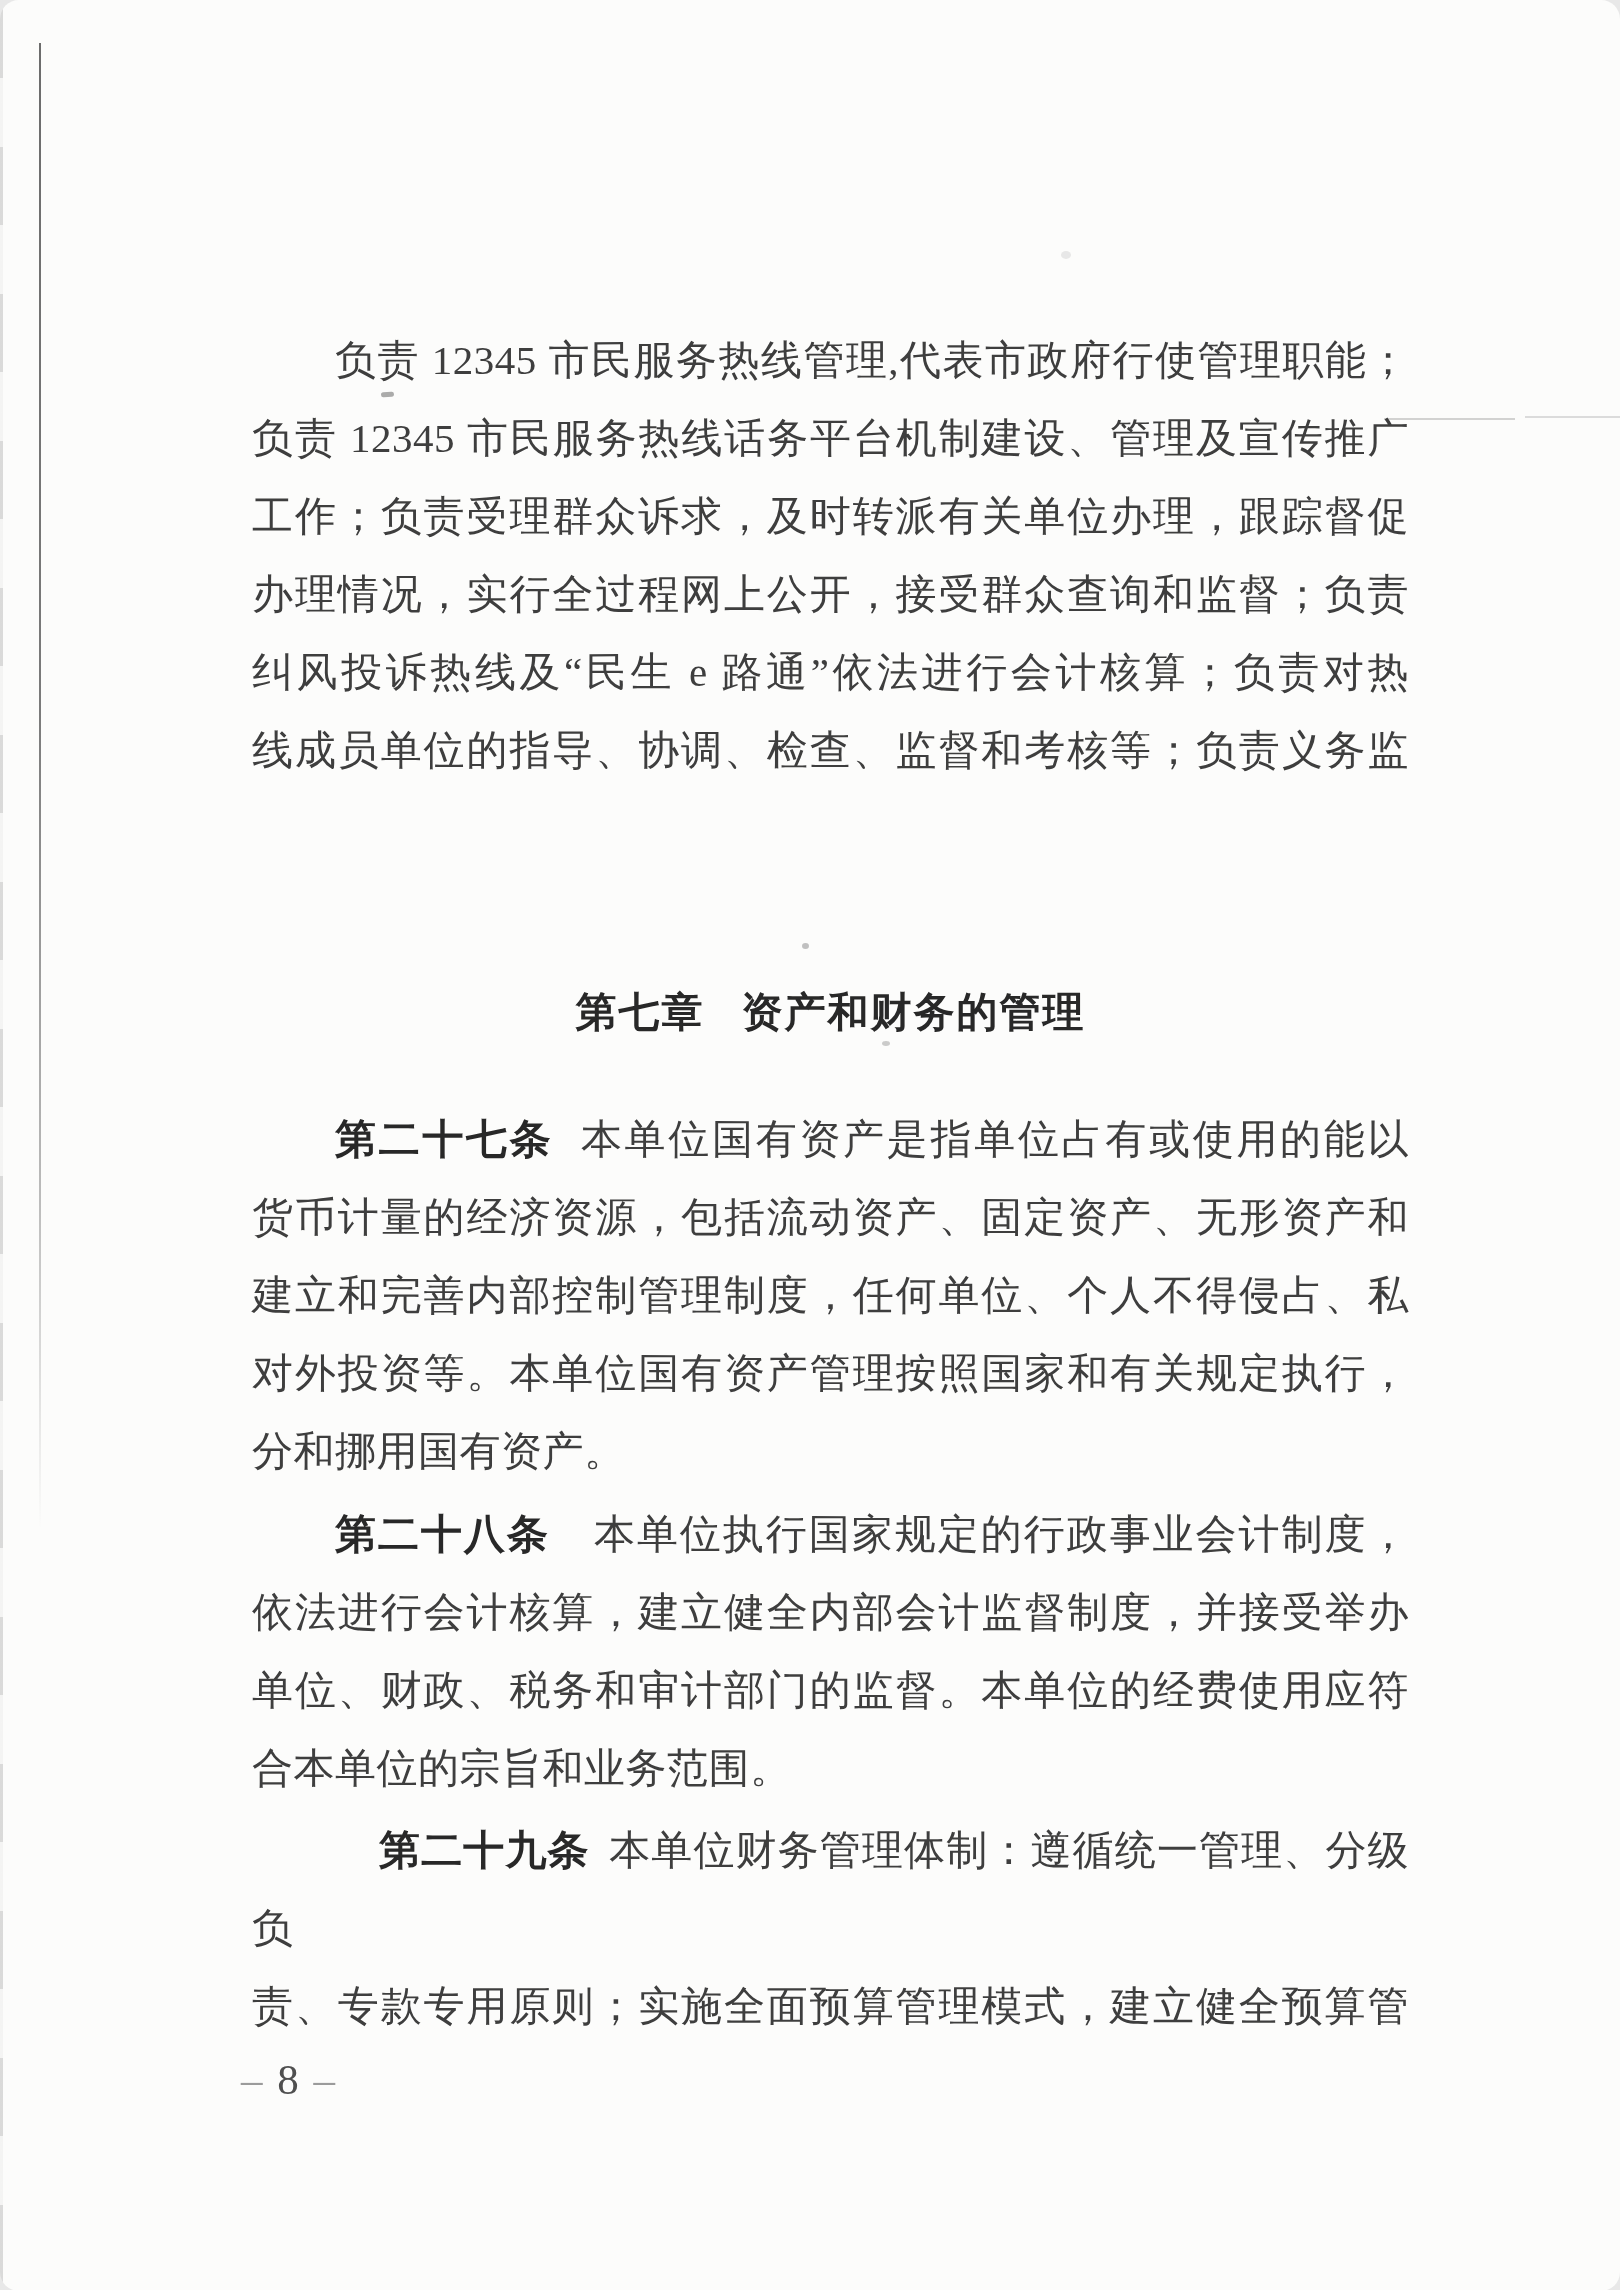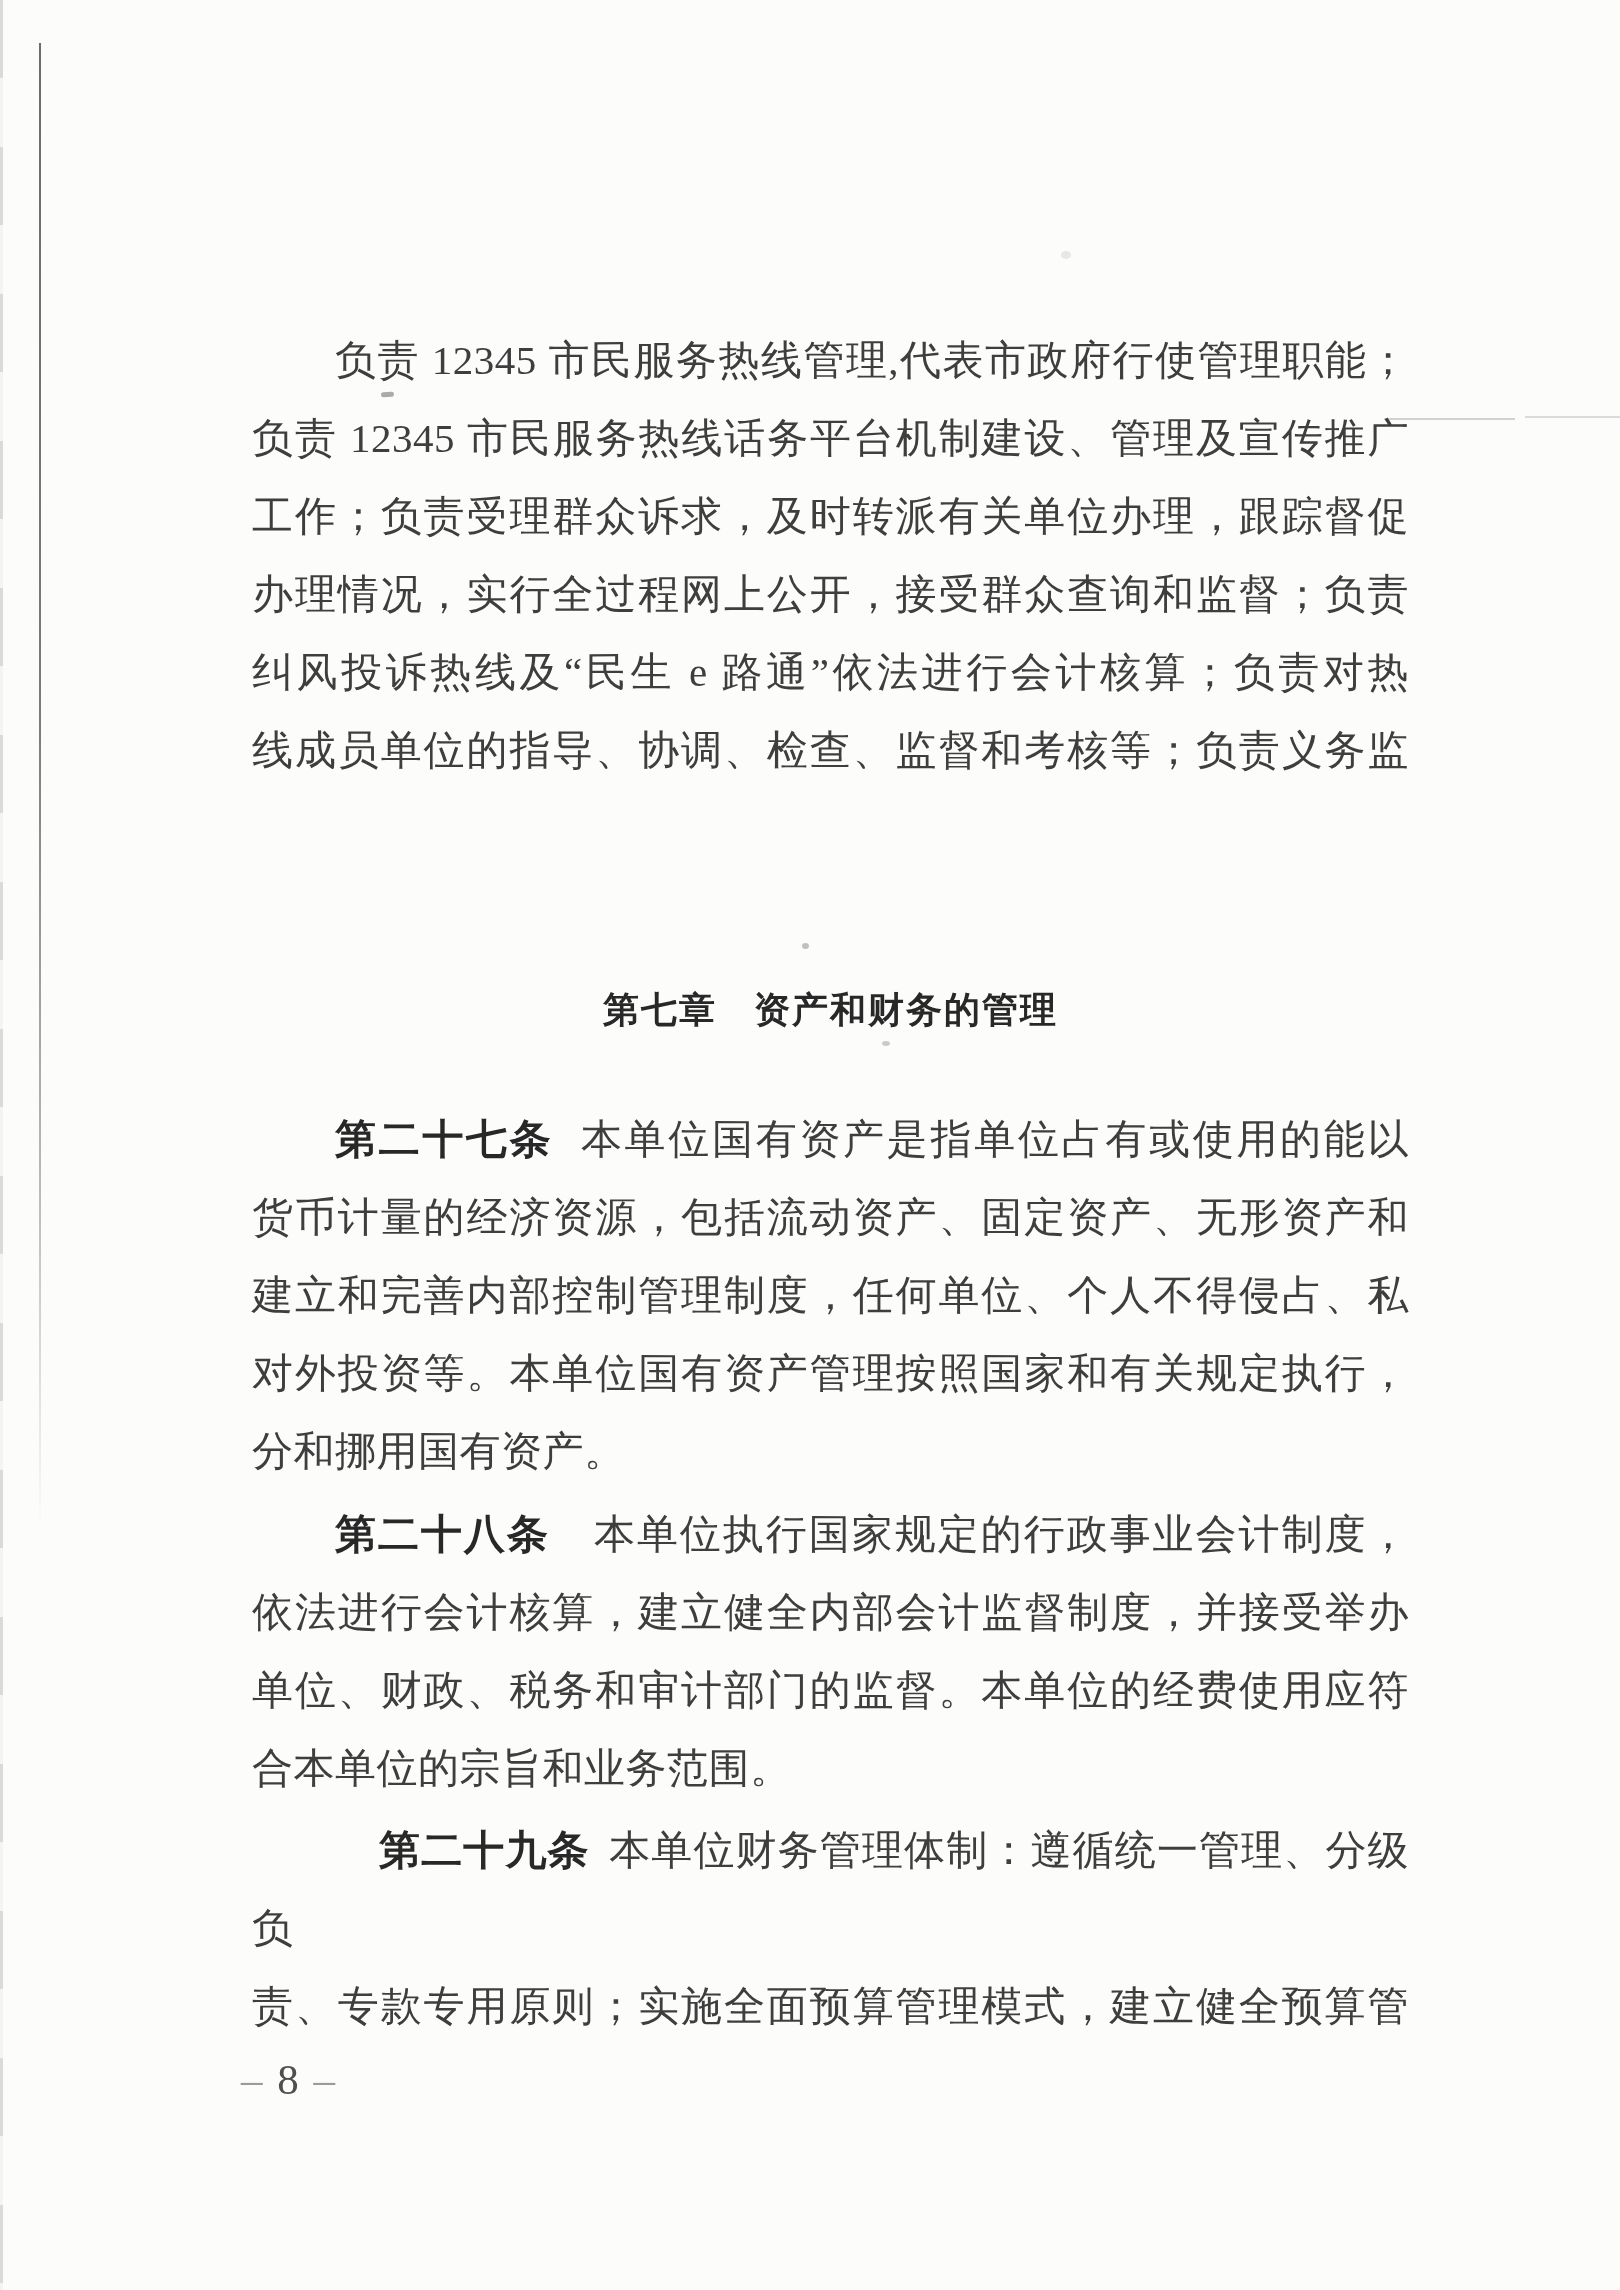--- a/index.html
+++ b/index.html
@@ -10,20 +10,21 @@
     --pagenum:#4f4f4f;
   }
   html,body{margin:0;padding:0;background:#e8e8e8;}
   .page{
     position:relative;
     width:1620px;height:2291px;
     background:var(--bg);
     overflow:hidden;
     font-family:"Liberation Serif","DejaVu Serif",serif;
     color:var(--ink);
+    border-radius:19px;
   }
   
   .edge-noise{
     position:absolute;left:0;top:0;width:2.9px;height:100%;
     background:repeating-linear-gradient(180deg,
       rgba(140,140,140,.30) 0 78px,
       rgba(140,140,140,.07) 78px 147px);
   }
   .vline{
     position:absolute;left:39px;top:43px;width:2px;height:1486px;
@@ -46,21 +47,21 @@
     text-align:justify;
     text-align-last:justify;
   }
   .line.short{text-align-last:left;}
   .line.ind{text-indent:83px;}
   .p1{top:321px;}
   .heading{
     position:absolute;left:0;top:957px;width:100%;
     text-align:center;text-align-last:center;
     font-family:"Liberation Sans","DejaVu Sans",sans-serif;
-    font-weight:700;font-size:36px;line-height:57px;
+    font-weight:700;font-size:41px;line-height:57px;
     color:var(--emph);letter-spacing:2px;
   }
   .heading .chap-num{margin-right:37px;}
   .a27{top:1100px;}
   .a28{top:1495px;}
   .a29{top:1811px;}
   .art-label{
     font-family:"Liberation Sans","DejaVu Sans",sans-serif;
     font-weight:700;color:var(--emph);
   }

